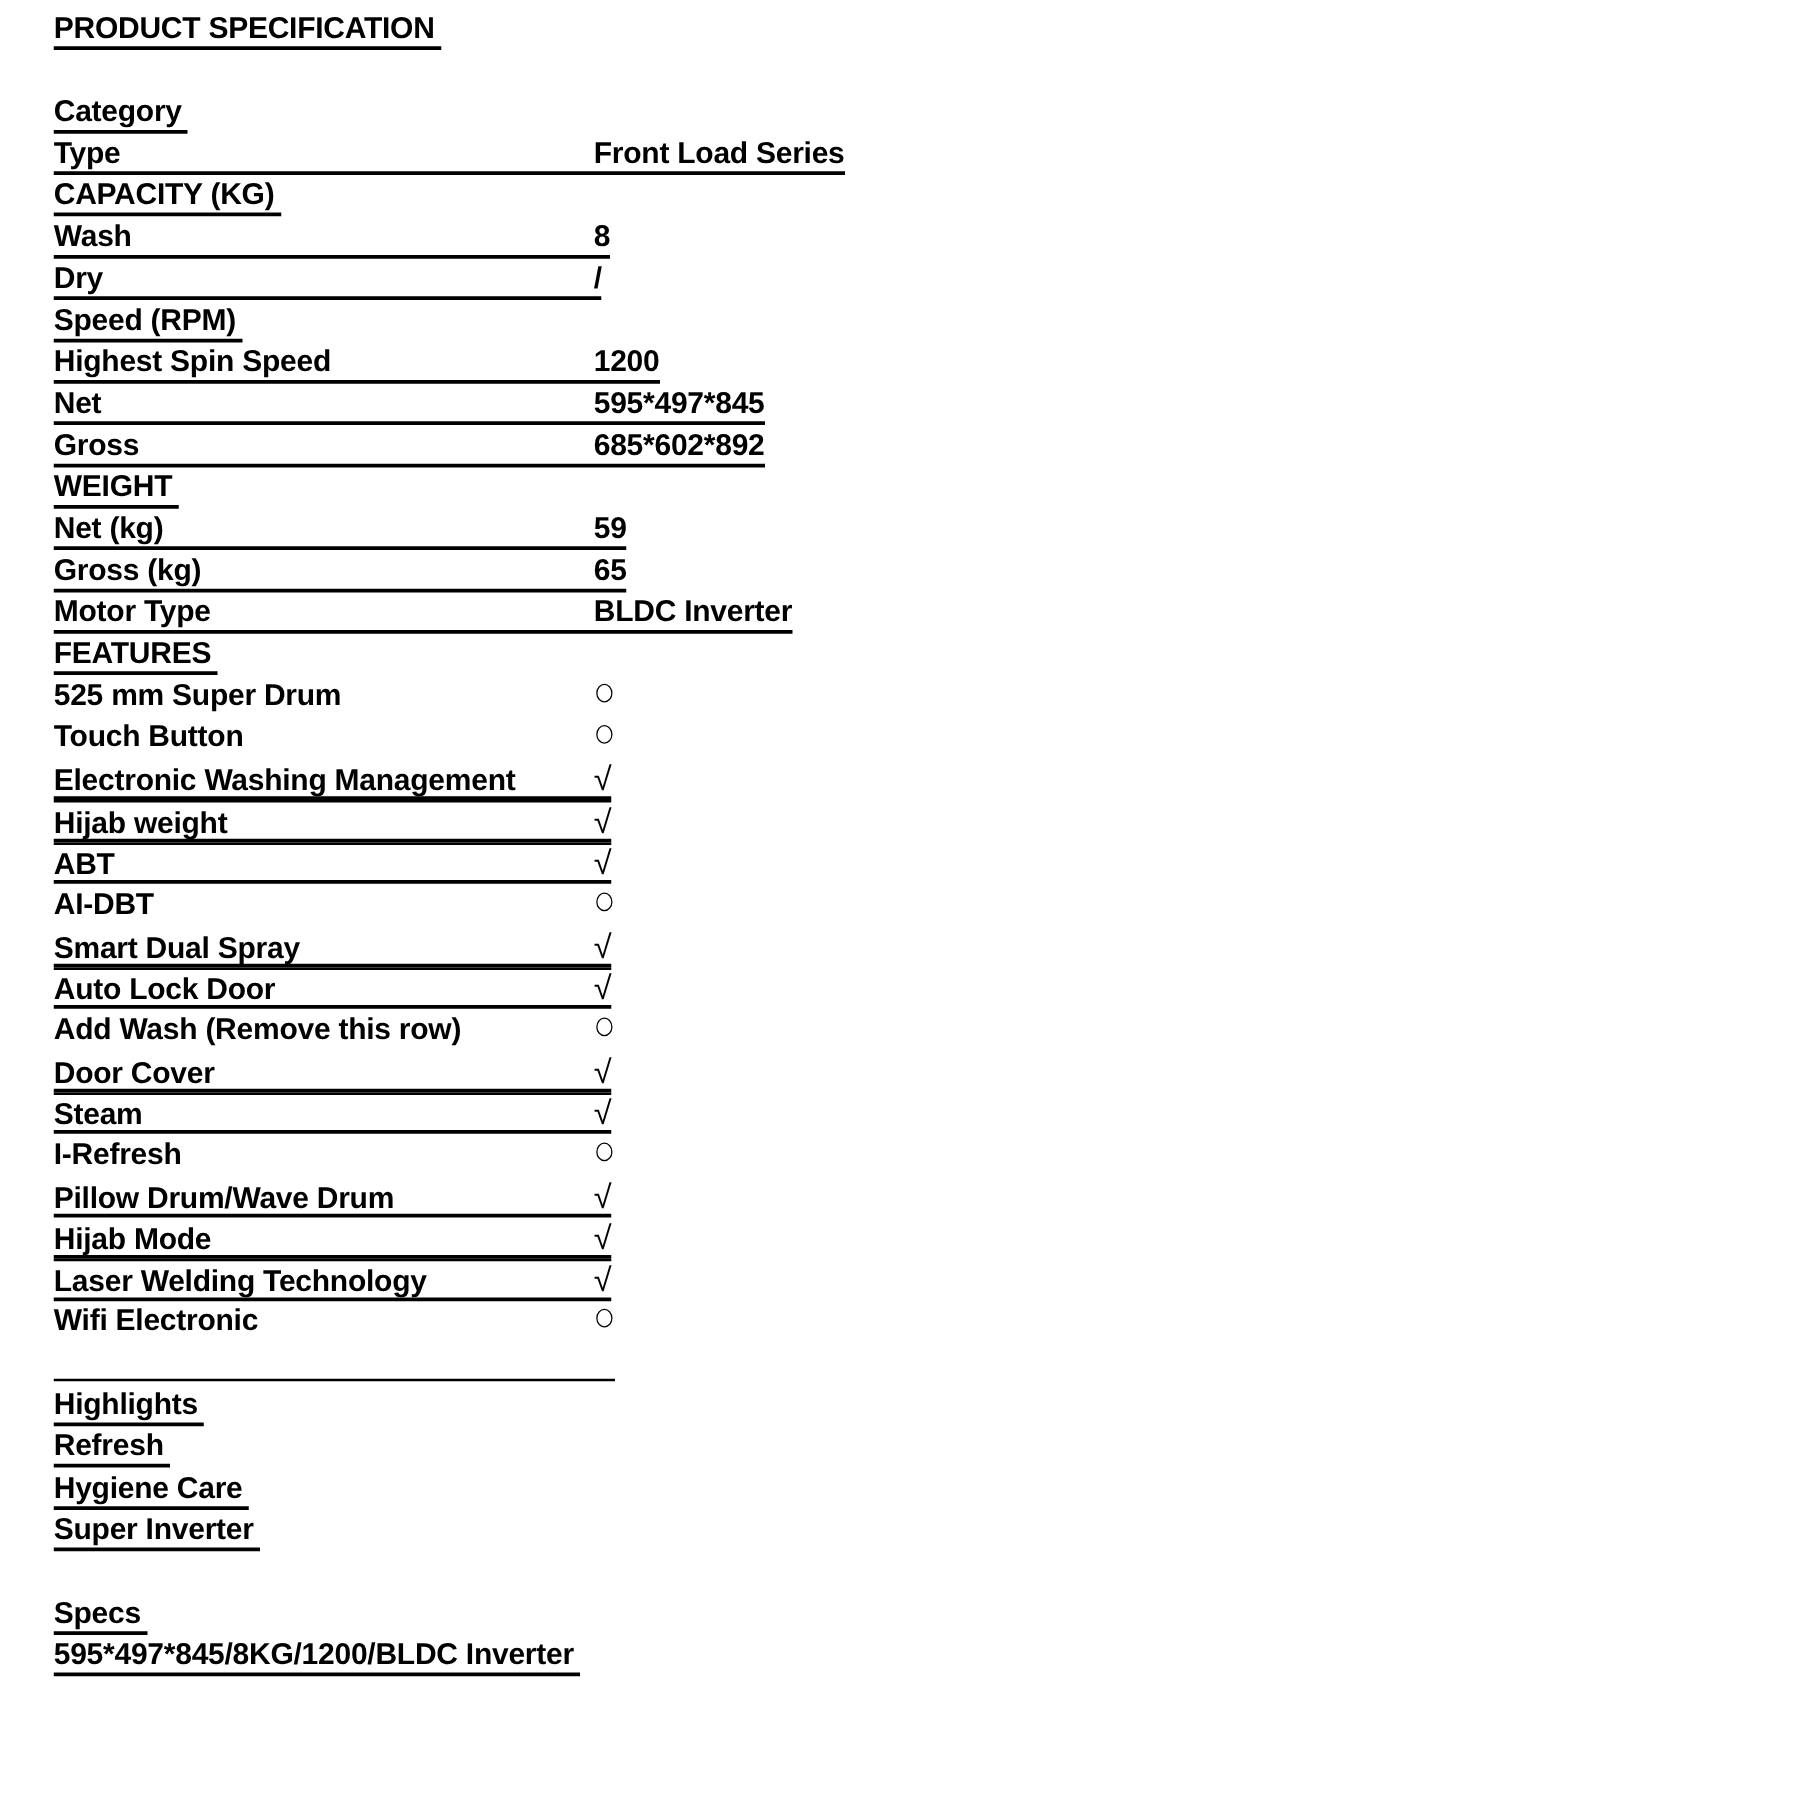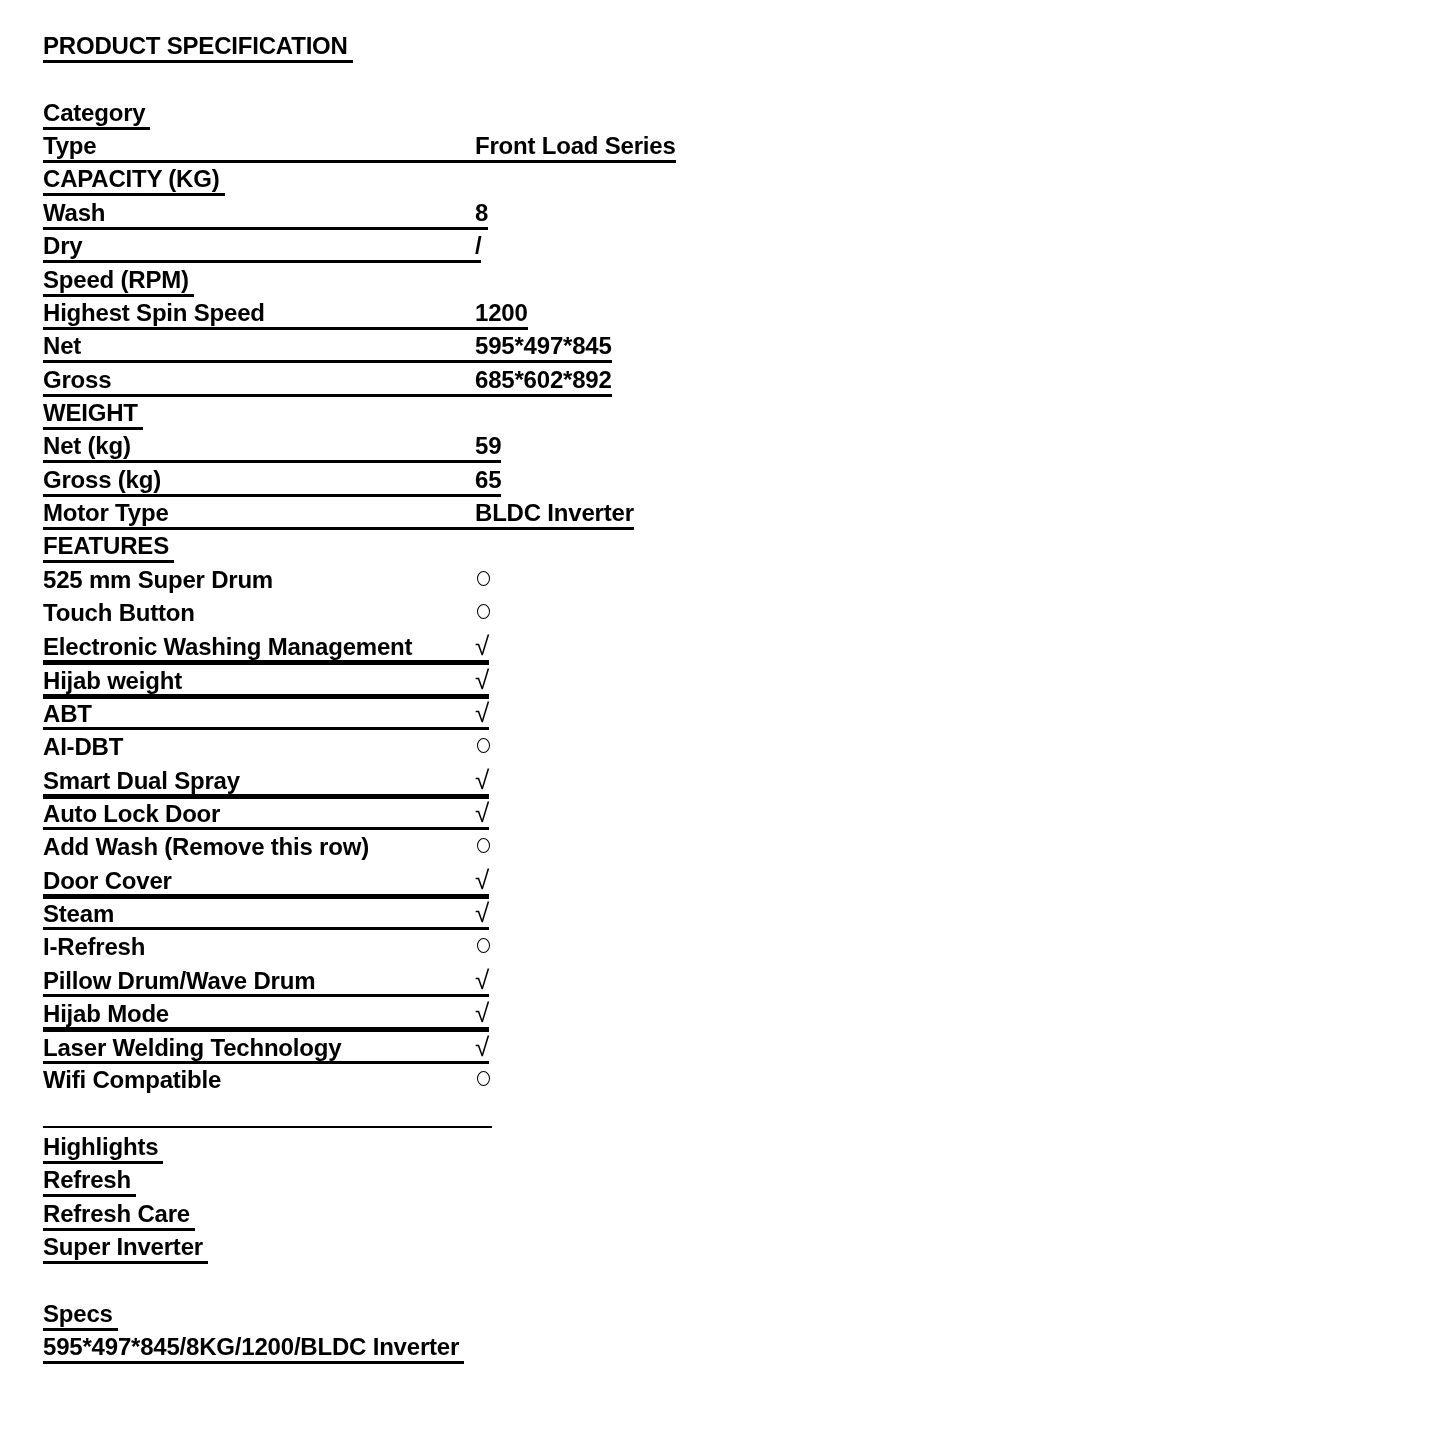--- a/index.html
+++ b/index.html
@@ -13,21 +13,21 @@
     position: relative;
     overflow: hidden;
     color: #000000;
     font-family: "Liberation Sans", sans-serif;
     font-weight: bold;
     font-size: 24px;
   }
   .doc {
     position: absolute;
     left: 43px;
-    top: 32px;
+    top: 9px;
     width: 1350px;
   }
   .row {
     height: 33.36px;
     white-space: nowrap;
   }
   
   .u {
     display: inline-block;
     height: 28px;
@@ -105,35 +105,35 @@
       <div class="row"><span class="u noline"><span class="lbl">AI-DBT</span><span class="circle-icon"></span></span></div>
       <div class="row"><span class="u double"><span class="lbl">Smart Dual Spray</span><span class="sym-check">√</span></span></div>
       <div class="row"><span class="u"><span class="lbl">Auto Lock Door</span><span class="sym-check">√</span></span></div>
       <div class="row"><span class="u noline"><span class="lbl">Add Wash (Remove this row)</span><span class="circle-icon"></span></span></div>
       <div class="row"><span class="u double"><span class="lbl">Door Cover</span><span class="sym-check">√</span></span></div>
       <div class="row"><span class="u"><span class="lbl">Steam</span><span class="sym-check">√</span></span></div>
       <div class="row"><span class="u noline"><span class="lbl">I-Refresh</span><span class="circle-icon"></span></span></div>
       <div class="row"><span class="u"><span class="lbl">Pillow Drum/Wave Drum</span><span class="sym-check">√</span></span></div>
       <div class="row"><span class="u double"><span class="lbl">Hijab Mode</span><span class="sym-check">√</span></span></div>
       <div class="row"><span class="u"><span class="lbl">Laser Welding Technology</span><span class="sym-check">√</span></span></div>
-      <div class="row"><span class="u noline"><span class="lbl">Wifi Compatible</span><span class="circle-icon"></span></span></div>
+      <div class="row"><span class="u noline"><span class="lbl">Wifi Electronic</span><span class="circle-icon"></span></span></div>
     </div>
 
   <div class="row">
     <span class="rule"></span>
   </div>
 
   <div class="row">
     <span class="u hdr">Highlights</span>
   </div>
   <div class="row">
     <span class="u hdr">Refresh</span>
   </div>
   <div class="row">
-    <span class="u hdr">Refresh Care</span>
+    <span class="u hdr">Hygiene Care</span>
   </div>
   <div class="row">
     <span class="u hdr">Super Inverter</span>
   </div>
   <div class="row"></div>
 
   <div class="row">
     <span class="u hdr">Specs</span>
   </div>
   <div class="row">

